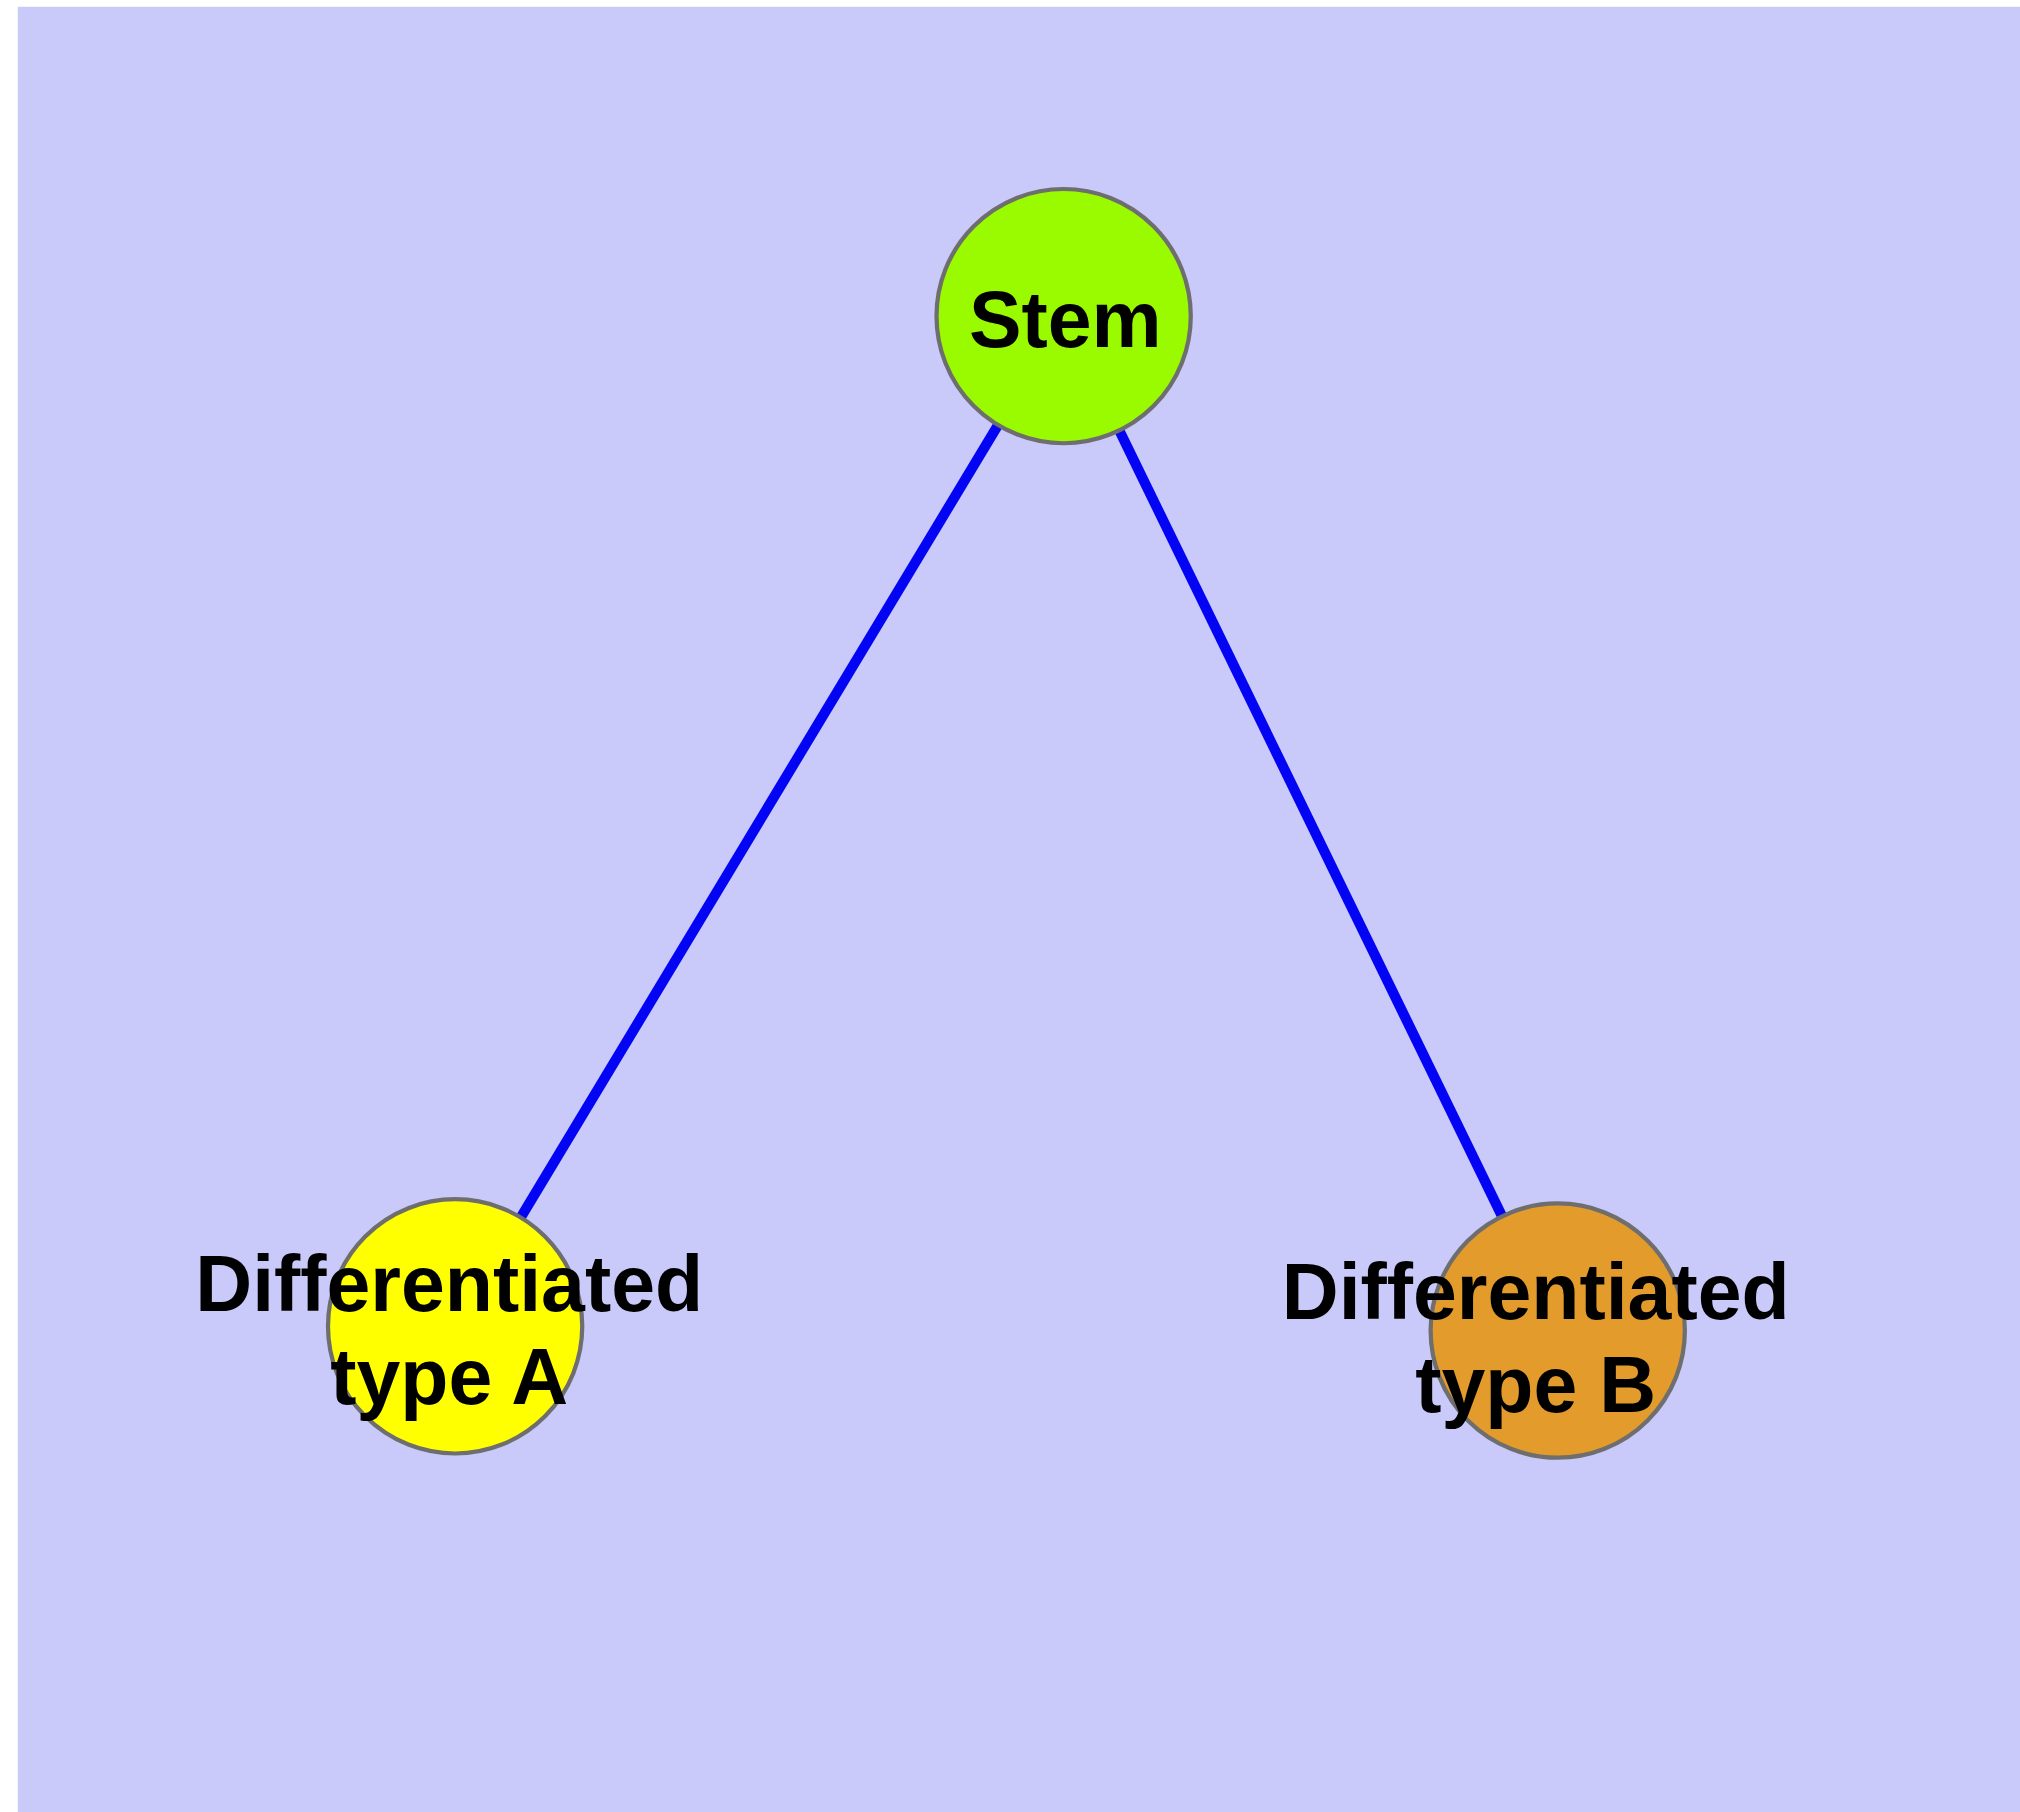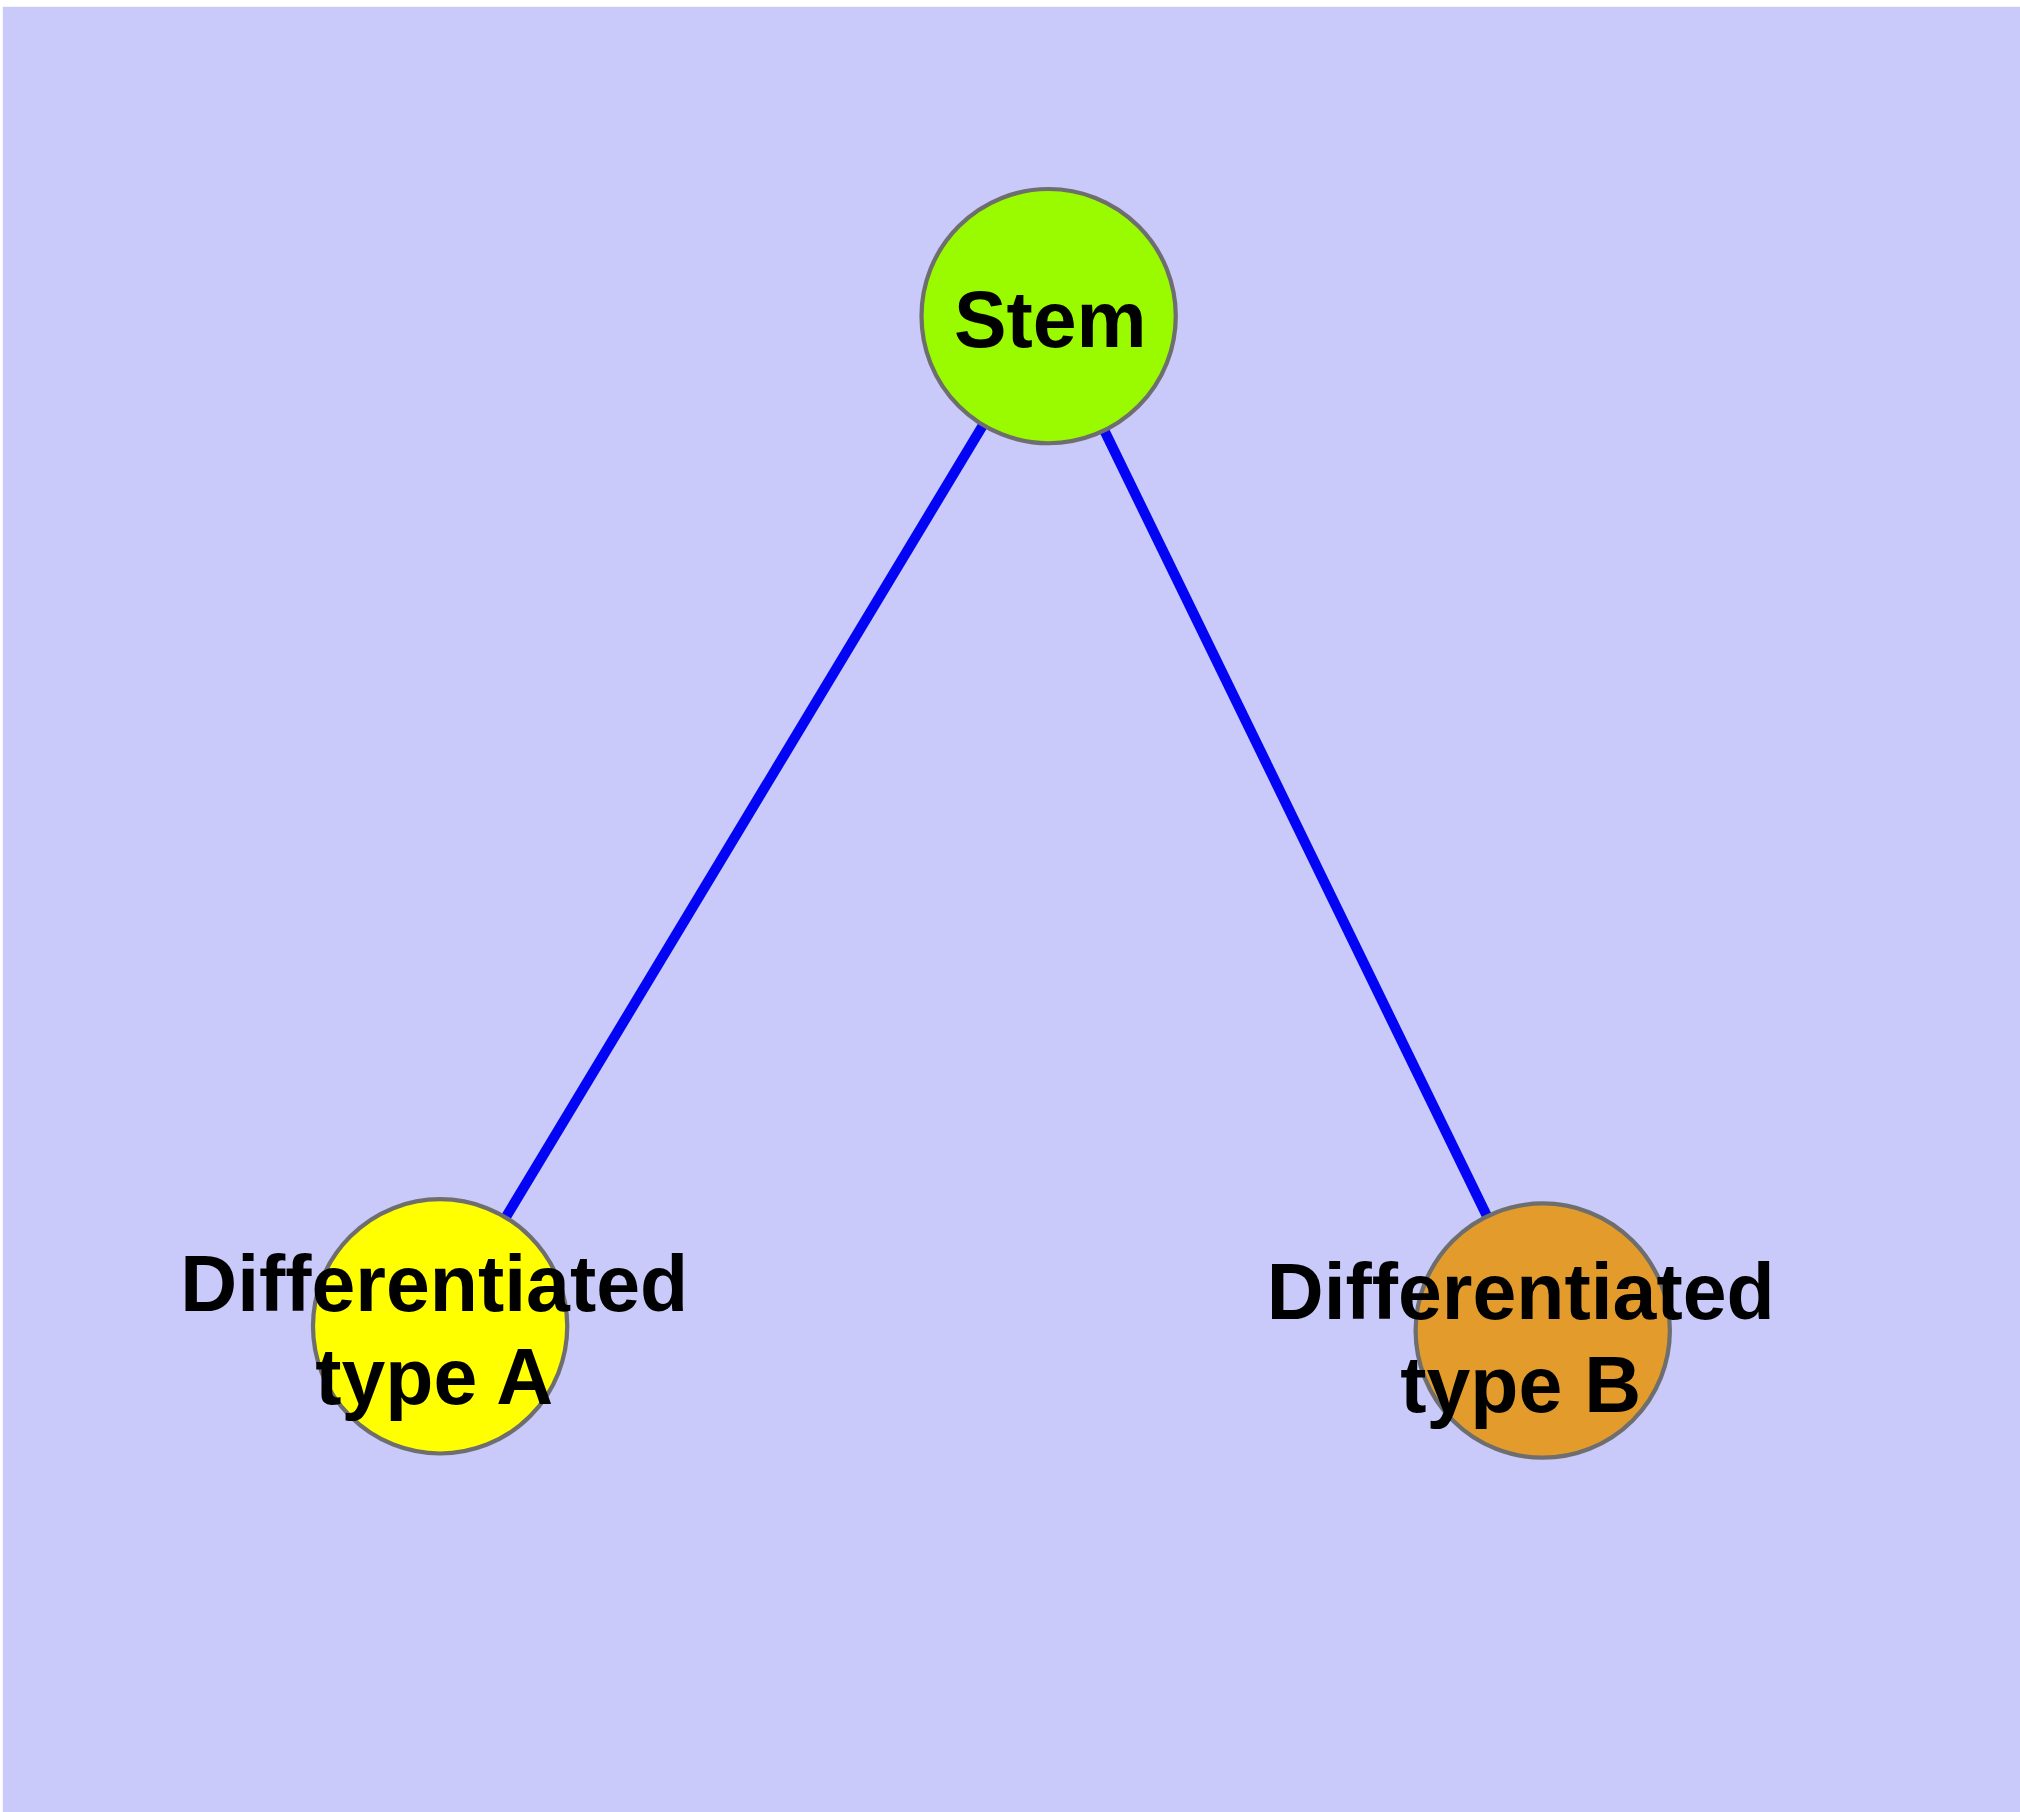--- a/index.html
+++ b/index.html
@@ -7,20 +7,21 @@
     padding: 0;
     background: #ffffff;
     width: 2021px;
     height: 1812px;
     overflow: hidden;
   }
   .canvas-wrap {
     position: relative;
     width: 1872px;
     height: 1812px;
+    margin-left: 15px;
   }
   svg.diagram {
     display: block;
     width: 2021px;
     height: 1812px;
   }
   svg.diagram text {
     font-family: "Liberation Sans", sans-serif;
     font-weight: bold;
     font-size: 93px;

